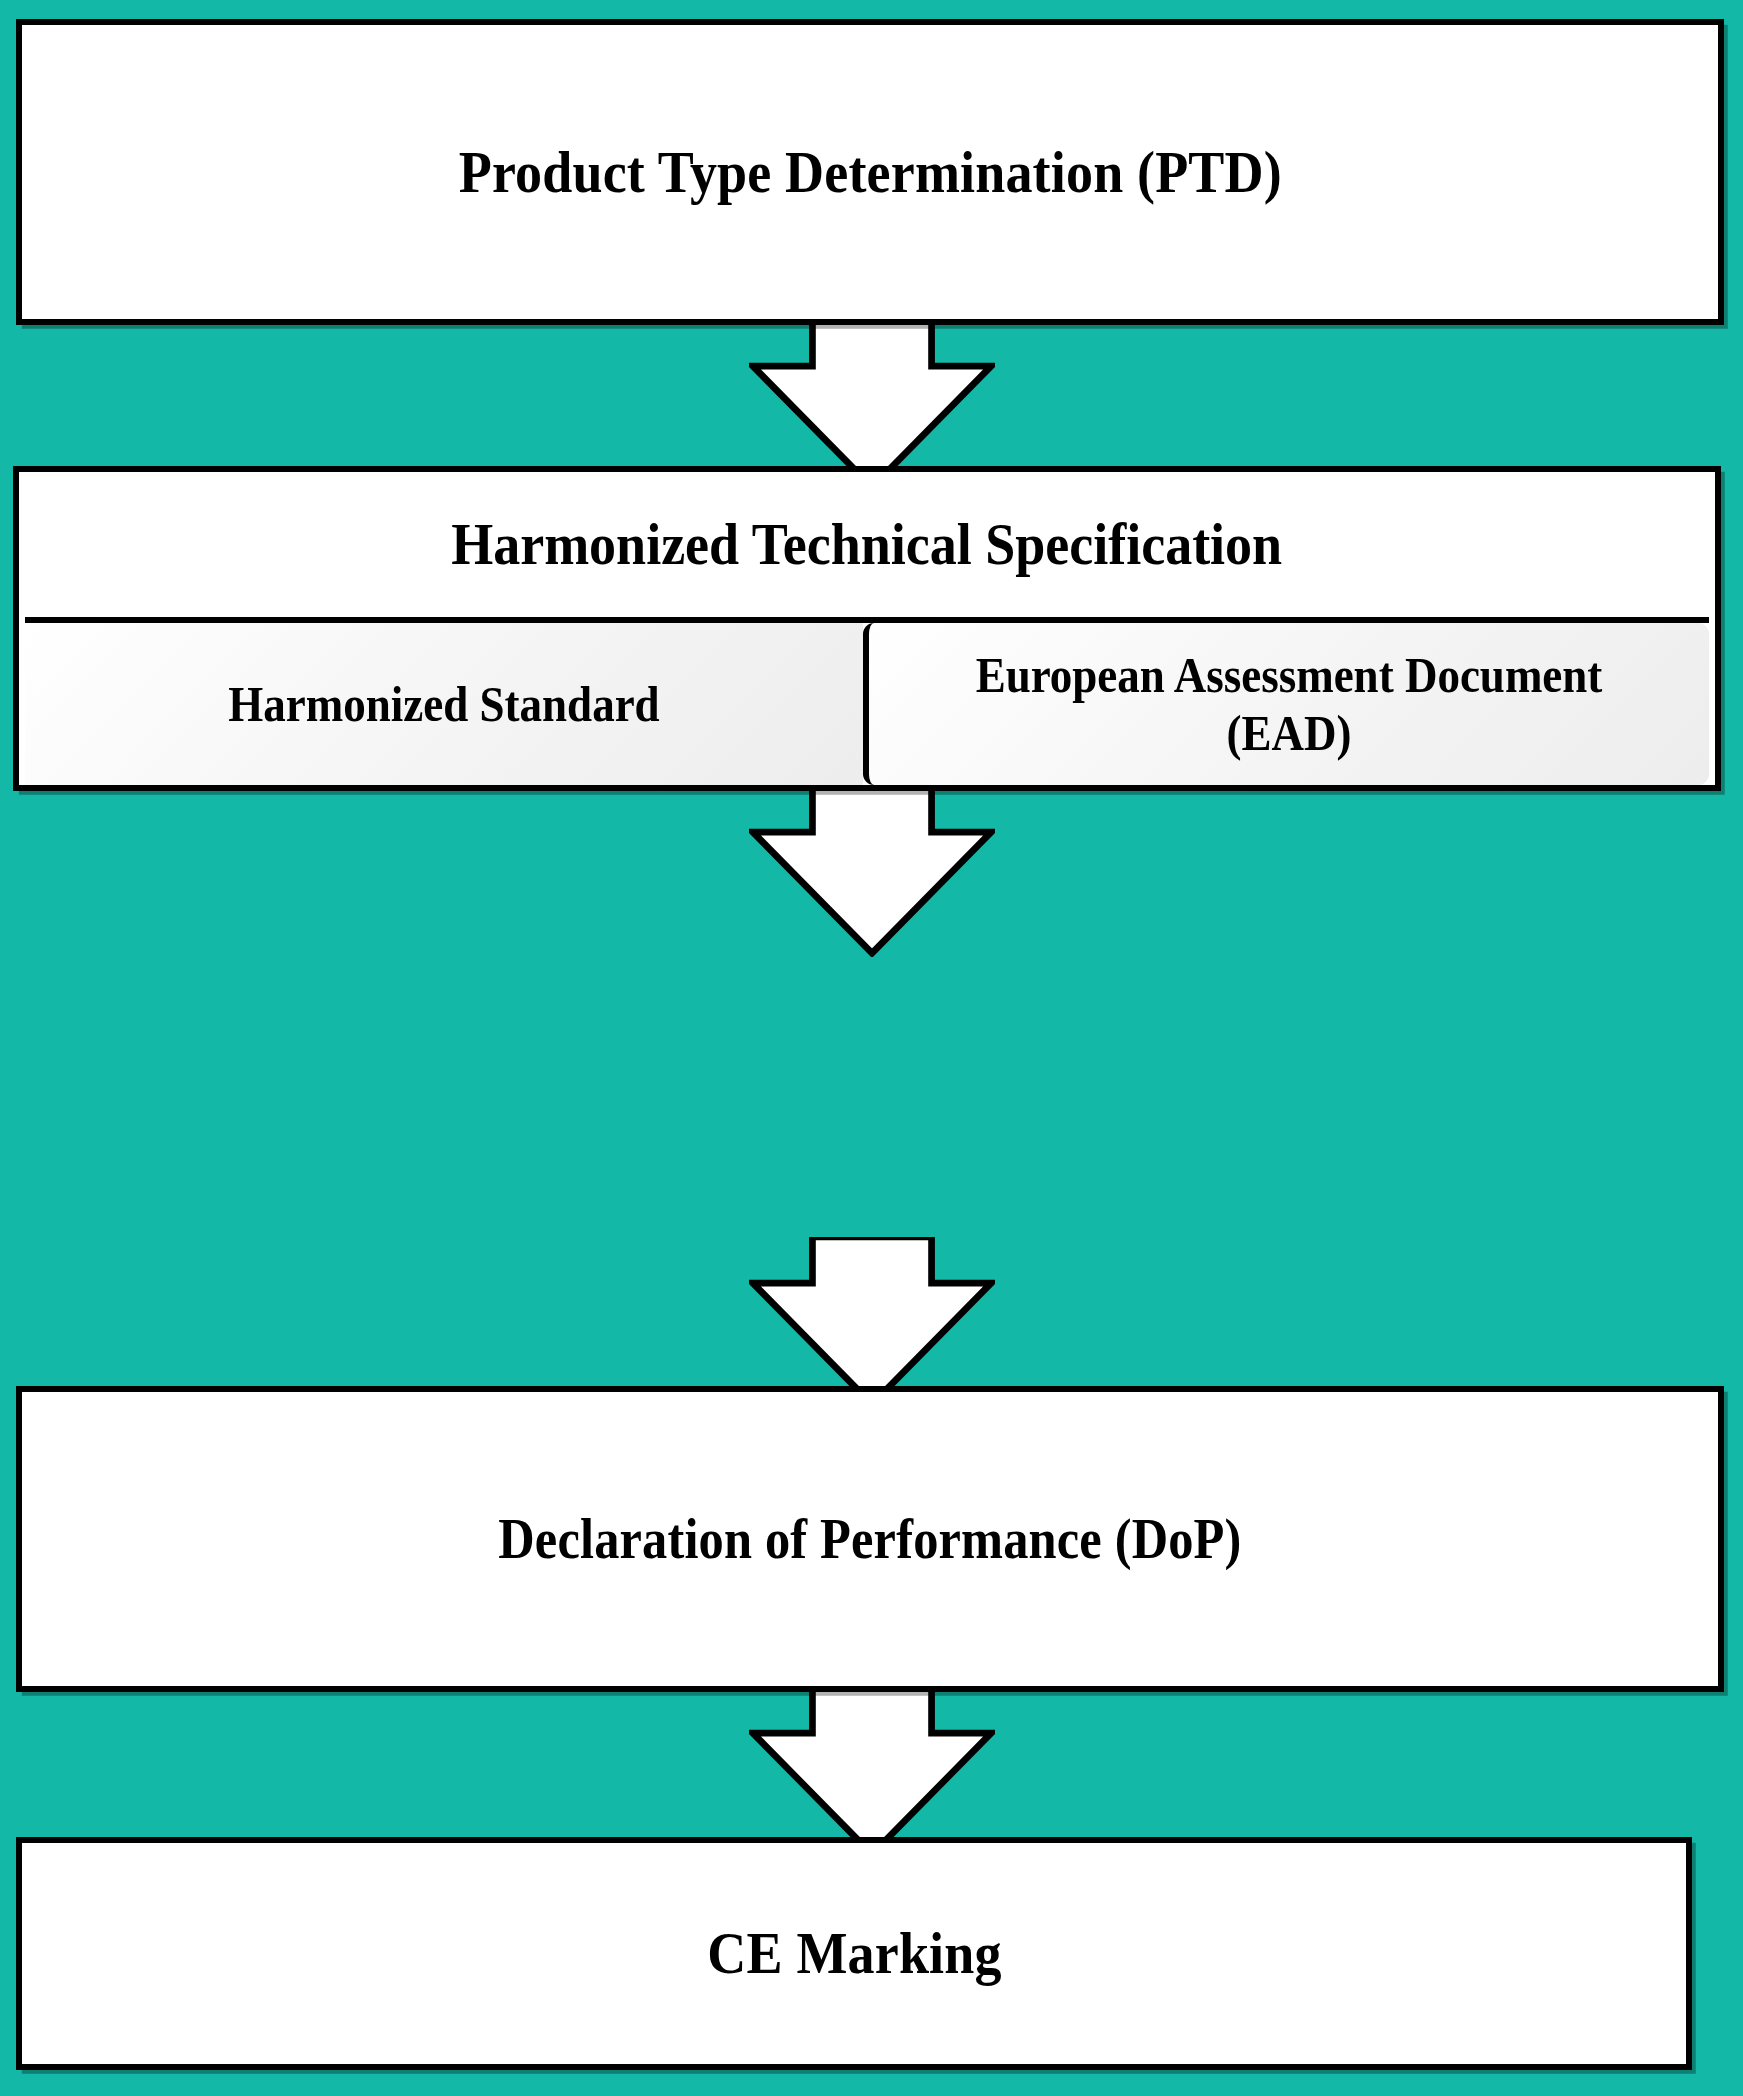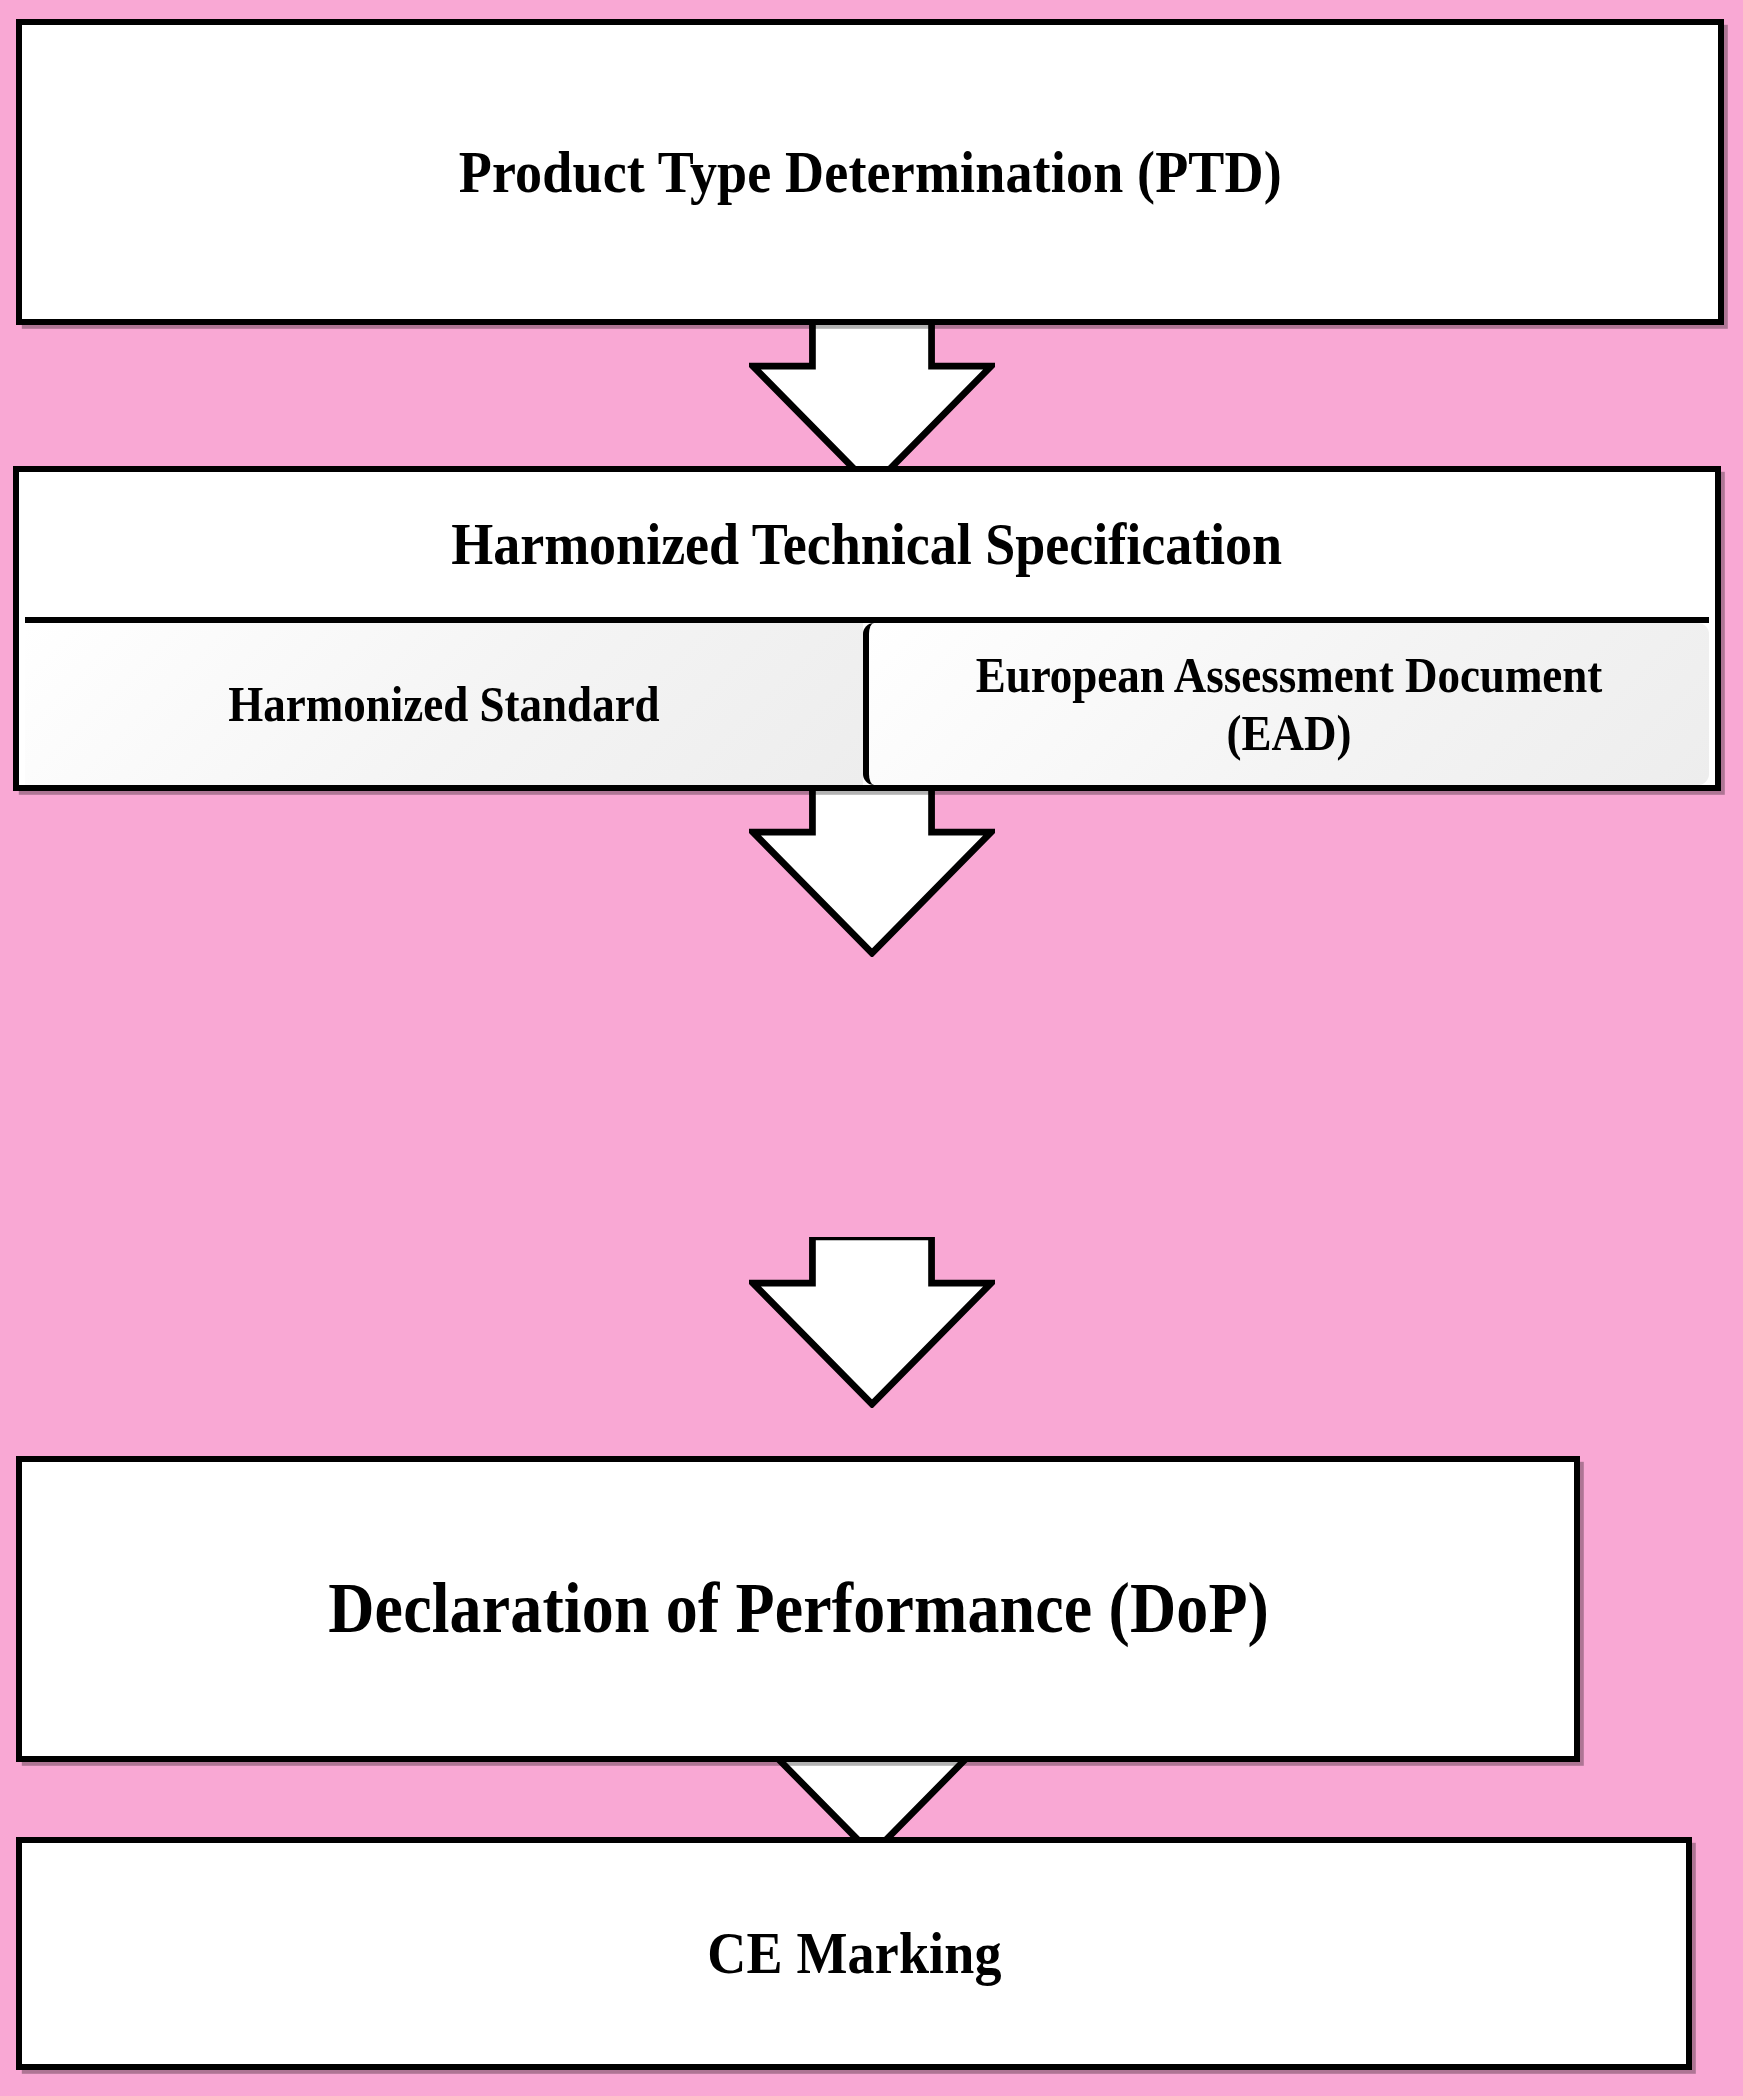--- a/index.html
+++ b/index.html
@@ -5,21 +5,21 @@
 <style>
   html, body {
     margin: 0;
     padding: 0;
     background: #ffffff;
   }
   #stage {
     position: relative;
     width: 1744px;
     height: 2096px;
-    background: #f9a8d4;
+    background: #14b8a6;
     font-family: "Liberation Serif", "DejaVu Serif", serif;
     overflow: hidden;
   }
 
   
   .box {
     position: absolute;
     box-sizing: border-box;
     background: #ffffff;
     border: 6.7px solid #000000;
@@ -135,21 +135,21 @@
     </svg>
   </div>
 
 
   <div class="arrow" style="left:749px; top:1237px; width:246px; height:171px;">
     <svg width="246" height="171" viewBox="0 0 256 178" xmlns="http://www.w3.org/2000/svg">
       <polygon points="66,0 190,0 190,48 252,48 128,174 4,48 66,48" fill="#ffffff" stroke="#000000" stroke-width="7" stroke-linejoin="miter"></polygon>
     </svg>
   </div>
 
-  <div class="box shadowed" style="left:16.3px; top:1456px; width:1564px; height:306px; font-size:71px;">
+  <div class="box shadowed" style="left:16.3px; top:1386px; width:1708px; height:306px; font-size:56px;">
     <span class="label">Declaration of Performance (DoP)</span>
   </div>
 
   <div class="arrow" style="left:749px; top:1687px; width:246px; height:171px;">
     <svg width="246" height="171" viewBox="0 0 256 178" xmlns="http://www.w3.org/2000/svg">
       <polygon points="66,0 190,0 190,48 252,48 128,174 4,48 66,48" fill="#ffffff" stroke="#000000" stroke-width="7" stroke-linejoin="miter"></polygon>
     </svg>
   </div>
 
   <div class="box shadowed" style="left:16.3px; top:1837px; width:1676px; height:233px; font-size:60px;align-items:center;">

